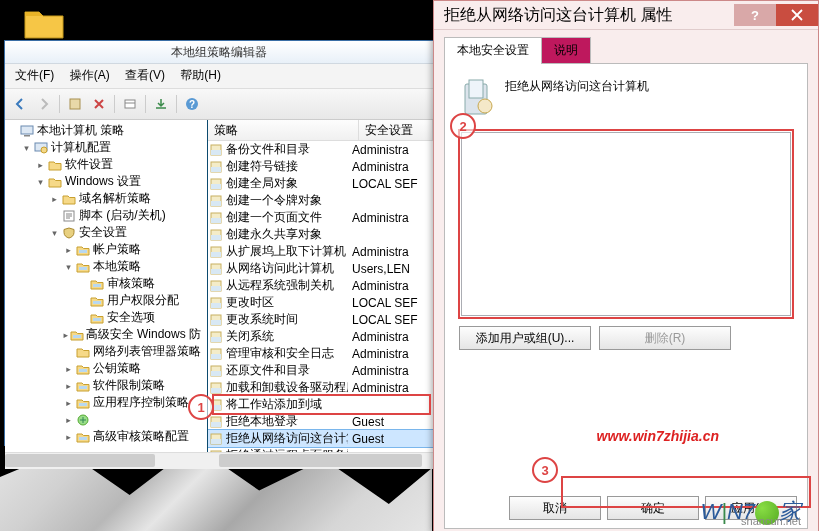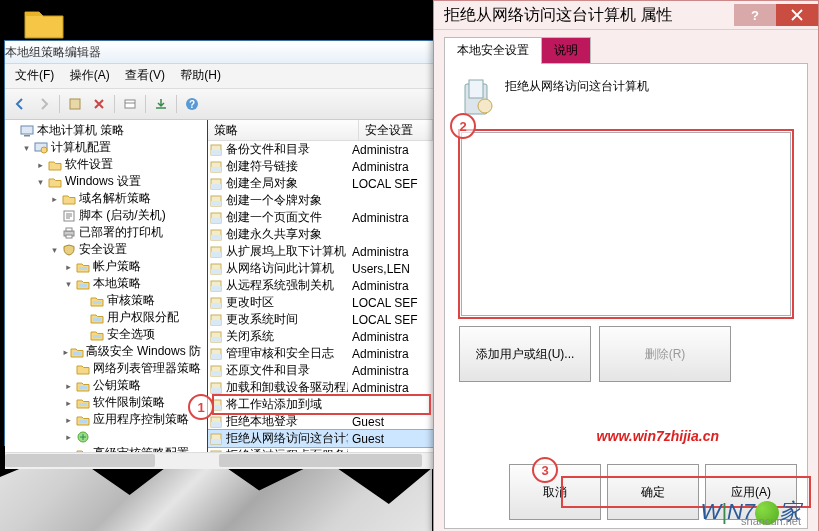--- a/index.html
+++ b/index.html
@@ -5,21 +5,21 @@
 html,body{margin:0;padding:0;font-family:"Microsoft YaHei","Segoe UI",Tahoma,sans-serif;font-size:12px;background:#000;width:819px;height:531px;overflow:hidden}
 .desktop{position:relative;width:819px;height:531px;background:#000}
 .desktop-icon{position:absolute;top:6px;left:10px;width:68px;text-align:center;cursor:pointer}
 .desktop-icon .folder{width:42px;height:34px;margin:0 auto 2px;position:relative}
 .desktop-icon .folder svg{width:42px;height:34px}
 .desktop-icon .label{color:#fff;font-size:12px}
 .bg-photo{position:absolute;left:0;bottom:0;width:432px;height:90px;background:linear-gradient(135deg,#fff 0%,#e8e8e8 20%,#ccc 35%,#fff 45%,#bbb 60%,#eee 80%,#fff 100%);opacity:.9;clip-path:polygon(0 40%,15% 10%,30% 60%,45% 5%,60% 55%,75% 20%,90% 70%,100% 30%,100% 100%,0 100%)}
 
 
 .gpedit{position:absolute;top:40px;left:4px;width:428px;height:404px;background:#fff;border:1px solid #3a6ea5;box-shadow:0 0 4px rgba(0,0,0,.3)}
-.gpedit-title{height:22px;background:linear-gradient(#fff,#e8f0f8);line-height:22px;font-size:12px;color:#333;border-bottom:1px solid #d0d8e0}
+.gpedit-title{height:22px;background:linear-gradient(#fff,#e8f0f8);line-height:22px;text-align:center;font-size:12px;color:#333;border-bottom:1px solid #d0d8e0}
 .gpedit-menu{height:20px;background:#f4f4f4;padding:2px 4px;border-bottom:1px solid #ddd}
 .gpedit-menu span{display:inline-block;padding:1px 6px}
 .gpedit-toolbar{height:26px;background:linear-gradient(#f8f8f8,#e8e8e8);border-bottom:1px solid #ccc;padding:2px 4px;display:flex;align-items:center;gap:2px}
 .tb-btn{width:20px;height:20px;display:flex;align-items:center;justify-content:center;border:1px solid transparent;border-radius:2px}
 .tb-sep{width:1px;height:18px;background:#ccc;margin:0 2px}
 .gpedit-body{display:flex;height:332px}
 .tree-pane{width:198px;border-right:1px solid #0c4a6e;overflow-y:auto;overflow-x:auto;padding:2px;background:#fff}
 .tree-node{white-space:nowrap;display:flex;align-items:center;height:17px;padding-right:4px}
 .tree-node .exp{width:11px;height:11px;display:inline-flex;align-items:center;justify-content:center;margin-right:1px;font-size:9px;color:#666}
 .tree-node .ico{width:16px;height:14px;display:inline-flex;align-items:center;justify-content:center;margin-right:2px}
@@ -46,21 +46,21 @@
 .props-titlebar .close-btn{width:42px;height:22px;background:#c94d40;color:#fff;display:flex;align-items:center;justify-content:center}
 .props-body{padding:6px 10px 10px}
 .tab-strip{display:flex;position:relative;top:1px;z-index:2}
 .tab{padding:4px 12px;border:1px solid #bbb;border-bottom:none;background:#fff;margin-right:-1px;font-size:12px}
 .tab.inactive{background:#be185d;border-bottom:1px solid #bbb}
 .tab-content{border:1px solid #bbb;background:#fff;padding:14px 14px 10px;height:440px;position:relative}
 .policy-desc{display:flex;gap:10px;align-items:flex-start;margin-bottom:14px}
 .policy-desc .pic{width:36px;height:40px}
 .userlist{border:1px solid #abadb3;height:182px;background:#fff;margin:0 2px;outline:2px solid #d44;outline-offset:1px}
 .btn-row{margin-top:10px;display:flex;gap:8px}
-.win-btn{min-width:110px;height:22px;border:1px solid #999;background:linear-gradient(#fdfdfd,#e5e5e5);font-size:12px;display:flex;align-items:center;justify-content:center;padding:16px 10px}
+.win-btn{min-width:110px;height:22px;border:1px solid #999;background:linear-gradient(#fdfdfd,#e5e5e5);font-size:12px;display:flex;align-items:center;justify-content:center;padding:0 10px}
 .win-btn.disabled{color:#9a9a9a}
 .bottom-btns{position:absolute;bottom:8px;right:10px;display:flex;gap:6px}
 .bottom-btns .win-btn{min-width:70px}
 
 .callout{position:absolute;width:22px;height:22px;border:2px solid #d44;border-radius:50%;color:#d44;font-weight:bold;display:flex;align-items:center;justify-content:center;font-size:13px;background:rgba(255,255,255,.6)}
 .redbox{position:absolute;border:2px solid #d44;pointer-events:none}
 
 .watermark1{position:absolute;right:100px;top:428px;color:#d22;font-weight:bold;font-size:14px;font-style:italic}
 .watermark2{position:absolute;right:18px;bottom:4px;font-size:22px;font-weight:normal;color:#2a5a9a;font-style:italic}
 .watermark2 .seven{color:#2a5a9a}
@@ -186,31 +186,20 @@
           </div>
           <div class="tree-node ind3">
             <span class="exp"></span>
             <span class="ico">
               <svg width="14" height="12" viewBox="0 0 14 12">
                 <rect x="2" y="1" width="10" height="10" fill="#fff" stroke="#888"></rect>
                 <path d="M4 4h6M4 6h6M4 8h4" stroke="#666" stroke-width="0.8"></path>
               </svg>
             </span>
             <span class="txt">脚本 (启动/关机)</span>
-          </div>
-          <div class="tree-node ind3">
-            <span class="exp"></span>
-            <span class="ico">
-              <svg width="14" height="12" viewBox="0 0 14 12">
-                <rect x="2" y="4" width="10" height="5" fill="#ccc" stroke="#888"></rect>
-                <rect x="4" y="1" width="6" height="3" fill="#fff" stroke="#888"></rect>
-                <rect x="4" y="8" width="6" height="3" fill="#fff" stroke="#888"></rect>
-              </svg>
-            </span>
-            <span class="txt">已部署的打印机</span>
           </div>
           <div class="tree-node ind3">
             <span class="exp">▾</span>
             <span class="ico">
               <svg width="14" height="12" viewBox="0 0 14 12">
                 <path d="M7 1l5 1.5v3c0 3-2.5 5-5 5.5C4.5 10.5 2 8.5 2 5.5v-3z" fill="#e8d080" stroke="#a88830"></path>
               </svg>
             </span>
             <span class="txt">安全设置</span>
           </div>

